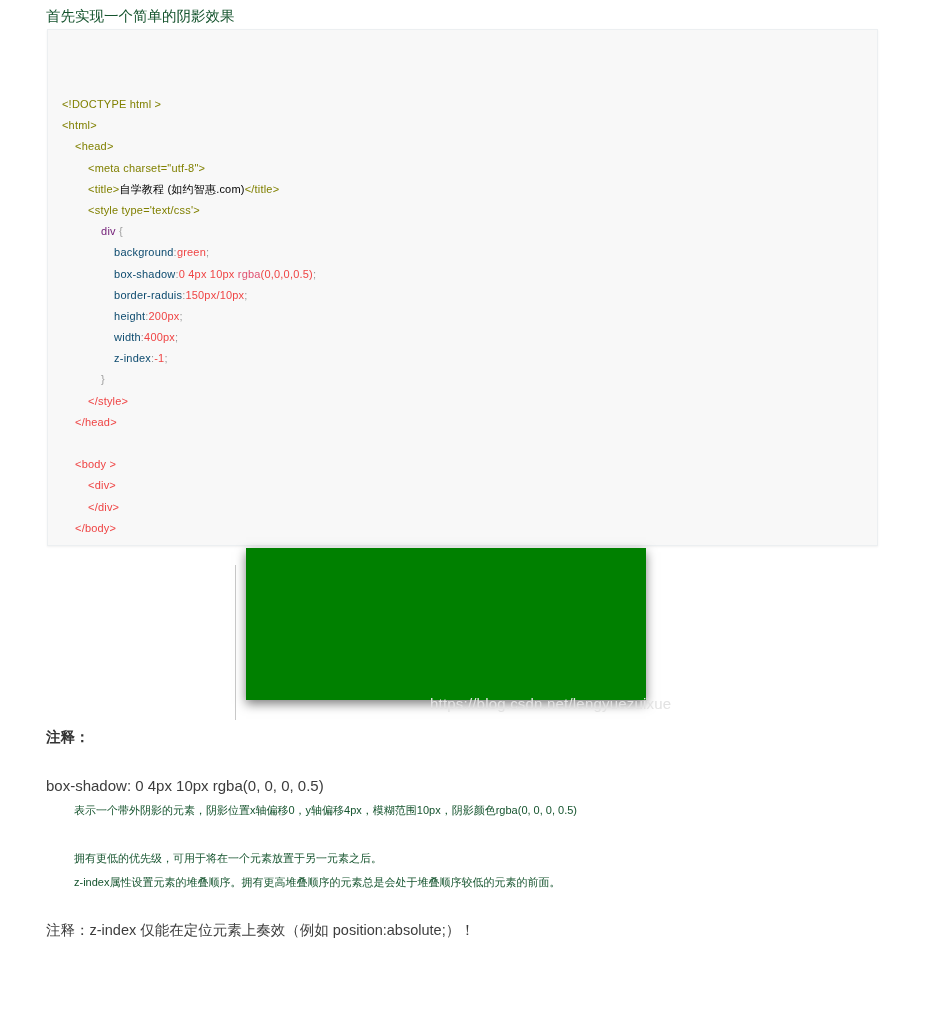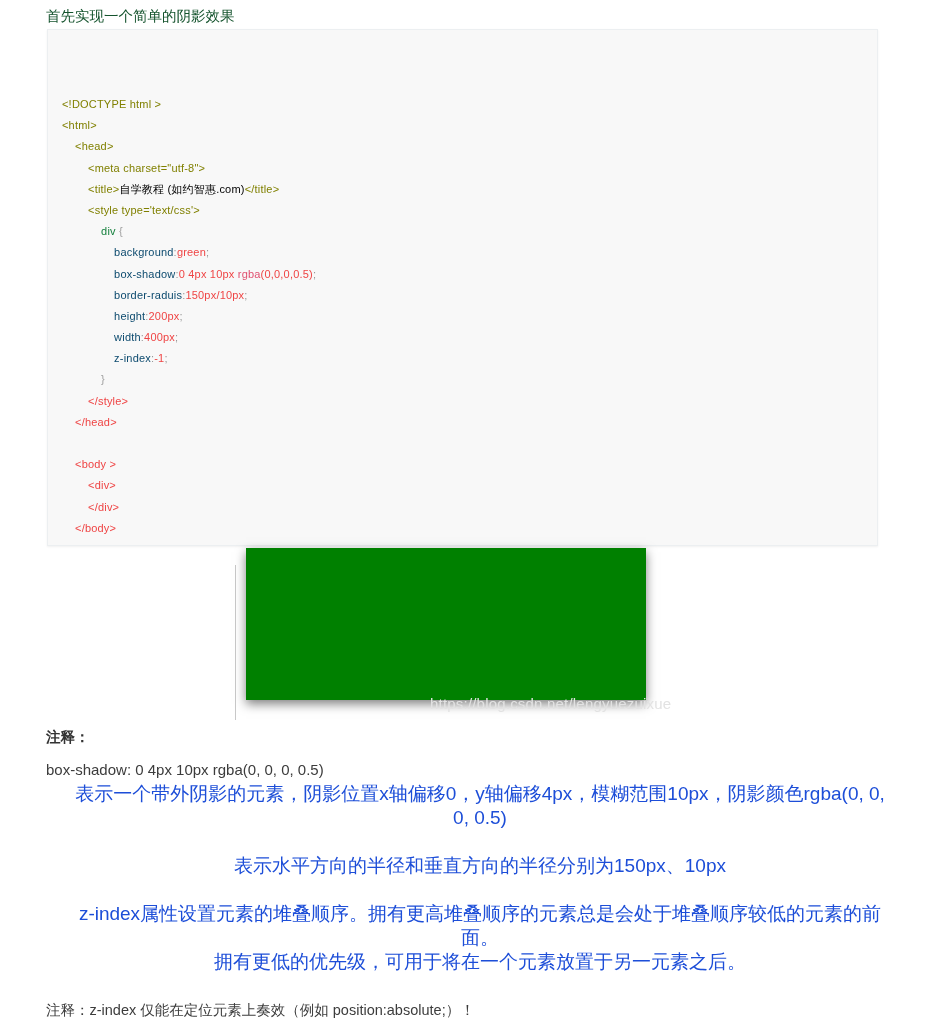--- a/index.html
+++ b/index.html
@@ -51,21 +51,21 @@
     white-space: pre;
     letter-spacing: 0.2px;
     margin-top: 44px;
   }
   .code-line { height: 21.2px; }
 
   
   .tok-tag      { color: #808000; }          
   .tok-plain    { color: #ef4444; }          
   .tok-cntext   { color: #000000; }          
-  .tok-sel      { color: #15803d; }          
+  .tok-sel      { color: #701a75; }          
   .tok-prop     { color: #0c4a6e; }          
   .tok-val      { color: #ef4444; }          
   .tok-fn       { color: #e05070; }          
   .tok-punc     { color: #999999; }          
   .tok-brace    { color: #a0a0a0; }
 
   
   .demo-area {
     position: absolute;
     left: 0;
@@ -107,34 +107,33 @@
     left: 46px;
     top: 726px;
     width: 840px;
     font-size: 14.5px;
     color: #333333;
   }
   .note-title {
     font-weight: bold;
     font-size: 14.5px;
     line-height: 22px;
-    margin-bottom: 10px;
+    margin-bottom: 26px;
   }
   .note-group { margin-bottom: 24px; }
   .note-head {
     line-height: 24px;
     color: #3c3c3c;
     font-size: 15px;
   }
   .note-body {
     line-height: 24px;
     padding-left: 28px;
-    color: #1d4ed8;
-    font-size: 19px;
-    text-align: center;
+    color: #14532d;
+    font-size: 11px;
   }
   .note-foot {
     line-height: 24px;
     color: #3c3c3c;
     font-size: 14.5px;
     margin-top: 4px;
   }
 </style>
 </head>
 <body>
@@ -152,21 +151,20 @@
 </div>
 
 <div class="notes">
   <div class="note-title">注释：</div>
   <div id="note-groups">
       <div class="note-group">
         <div class="note-head">box-shadow: 0 4px 10px rgba(0, 0, 0, 0.5)</div>
         <div class="note-body">表示一个带外阴影的元素，阴影位置x轴偏移0，y轴偏移4px，模糊范围10px，阴影颜色rgba(0, 0, 0, 0.5)</div>
       </div>
       <div class="note-group">
-        <div class="note-body">表示水平方向的半径和垂直方向的半径分别为150px、10px</div>
       </div>
       <div class="note-group">
+        <div class="note-body">拥有更低的优先级，可用于将在一个元素放置于另一元素之后。</div>
         <div class="note-body">z-index属性设置元素的堆叠顺序。拥有更高堆叠顺序的元素总是会处于堆叠顺序较低的元素的前面。</div>
-        <div class="note-body">拥有更低的优先级，可用于将在一个元素放置于另一元素之后。</div>
       </div>
     </div>
   <div class="note-foot">注释：z-index 仅能在定位元素上奏效（例如 position:absolute;）！</div>
 </div>
 
 </body></html>

